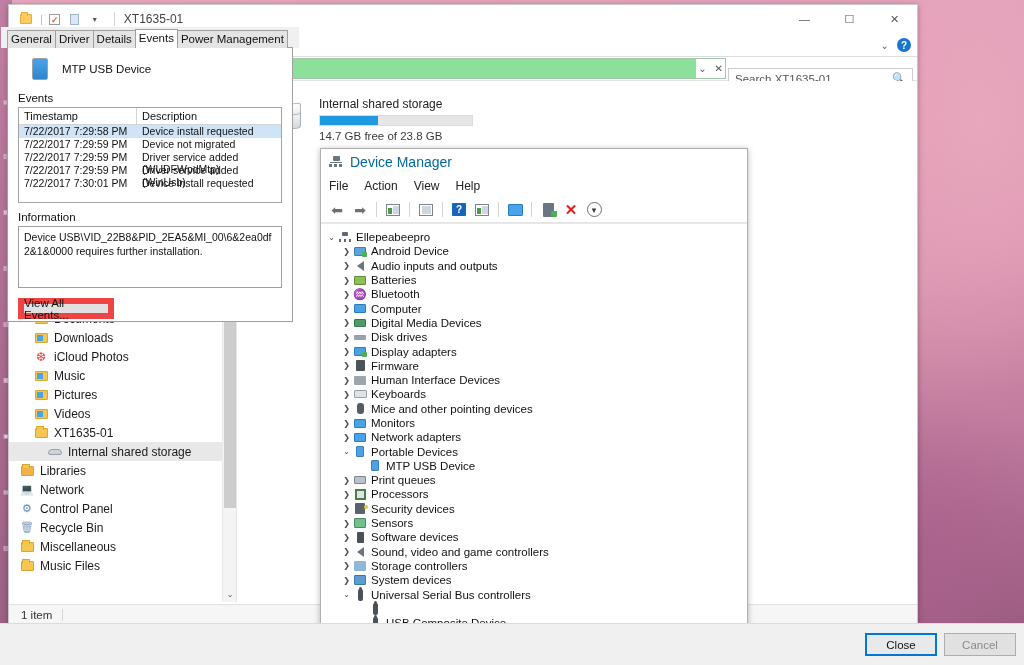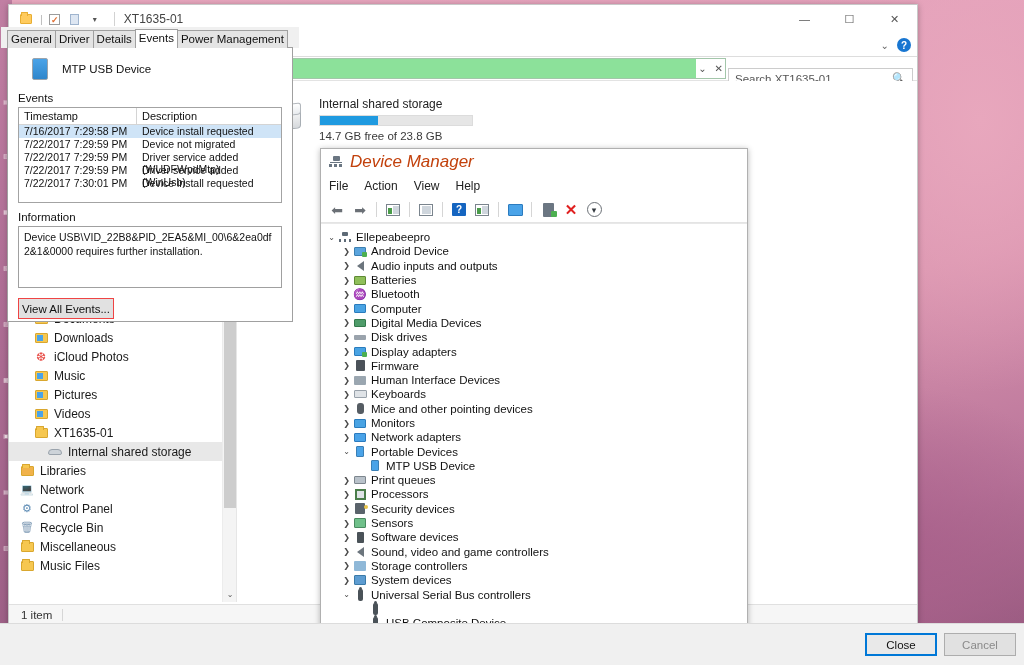--- a/index.html
+++ b/index.html
@@ -208,21 +208,21 @@
   
   #devmgr { left: 320px; top: 148px; width: 428px; height: 498px; border-color: #b0b0b0; }
   #dm-titlebar {
     height: 26px; display: flex; align-items: center; padding-left: 8px; background: #fff;
   }
   .dm-ico-glyph { width: 14px; height: 13px; position: relative; margin-right: 7px; }
   .dm-ico-glyph .top-b { position:absolute; left:4px; top:0; width:7px; height:5px; background:#6a7682; border-radius:1px;}
   .dm-ico-glyph .leg { position:absolute; bottom:2px; width:3px; height:3px; background:#6a7682;}
   .dm-ico-glyph .l1 { left:0; } .dm-ico-glyph .l2 { left:5px; } .dm-ico-glyph .l3 { left:10px; }
   .dm-ico-glyph .bar { position:absolute; left:1px; top:6px; width:12px; height:1px; background:#6a7682;}
-  #dm-title-text { font-size: 17px; color: #c2410c; font-style: italic; }
+  #dm-title-text { font-size: 14px; color: #0369a1; }
   #dm-menubar { height: 22px; display: flex; align-items: center; padding-left: 8px; gap: 16px; background: #fff; }
   .dm-menu { font-size: 12px; color: #222; }
   #dm-toolbar {
     height: 26px; display: flex; align-items: center; gap: 3px;
     padding: 0 6px; background: #fff; border-bottom: 1px solid #e4e4e4;
   }
   .tb-btn { width: 20px; height: 20px; display: flex; align-items: center; justify-content: center; }
   .tb-sep { width: 1px; height: 15px; background: #d5d5d5; margin: 0 3px; }
   .arrow-gray { font-size: 14px; color: #6b7076; }
   .tb-box { width: 14px; height: 12px; border: 1px solid #7a848d; background: #fff; position: relative; }
@@ -320,21 +320,21 @@
   .ev-row.sel { background: #cfe4f7; }
   .ev-row .c1 { width: 118px; padding-left: 5px; }
   .ev-row .c2 { flex: 1; padding-left: 5px; }
   #pd-infobox {
     border: 1px solid #a0a0a0; background: #fff; height: 62px;
     padding: 3px 5px; font-size: 10.5px; color: #111; line-height: 1.35;
     word-break: break-all;
   }
   #pd-viewall {
     margin-top: 10px; width: 96px; height: 21px; background: #e1e1e1;
-    border: 1px solid #ef4444; font-size: 11.5px; color: #111;
+    border: 6px solid #ef4444; font-size: 11.5px; color: #111;
     display: flex; align-items: center; justify-content: center;
   }
   #pd-footer {
     position: absolute; left: 0; bottom: 0; width: 100%; height: 42px;
     background: #f0f0f0; border-top: 1px solid #dcdcdc;
     display: flex; align-items: center; justify-content: flex-end;
     gap: 7px; padding-right: 8px;
   }
   .pd-btn {
     width: 72px; height: 23px; background: #e1e1e1; border: 1px solid #adadad;
@@ -919,21 +919,21 @@
     </div>
 
     <div class="pd-label">Events</div>
     <div id="pd-eventbox">
       <div id="pd-ev-head">
         <div class="c1">Timestamp</div>
         <div class="c2">Description</div>
       </div>
       <div id="pd-ev-rows">
           <div class="ev-row sel">
-            <div class="c1">7/16/2017 7:29:58 PM</div>
+            <div class="c1">7/22/2017 7:29:58 PM</div>
             <div class="c2">Device install requested</div>
           </div>
           <div class="ev-row">
             <div class="c1">7/22/2017 7:29:59 PM</div>
             <div class="c2">Device not migrated</div>
           </div>
           <div class="ev-row">
             <div class="c1">7/22/2017 7:29:59 PM</div>
             <div class="c2">Driver service added (WUDFWpdMtp)</div>
           </div>

